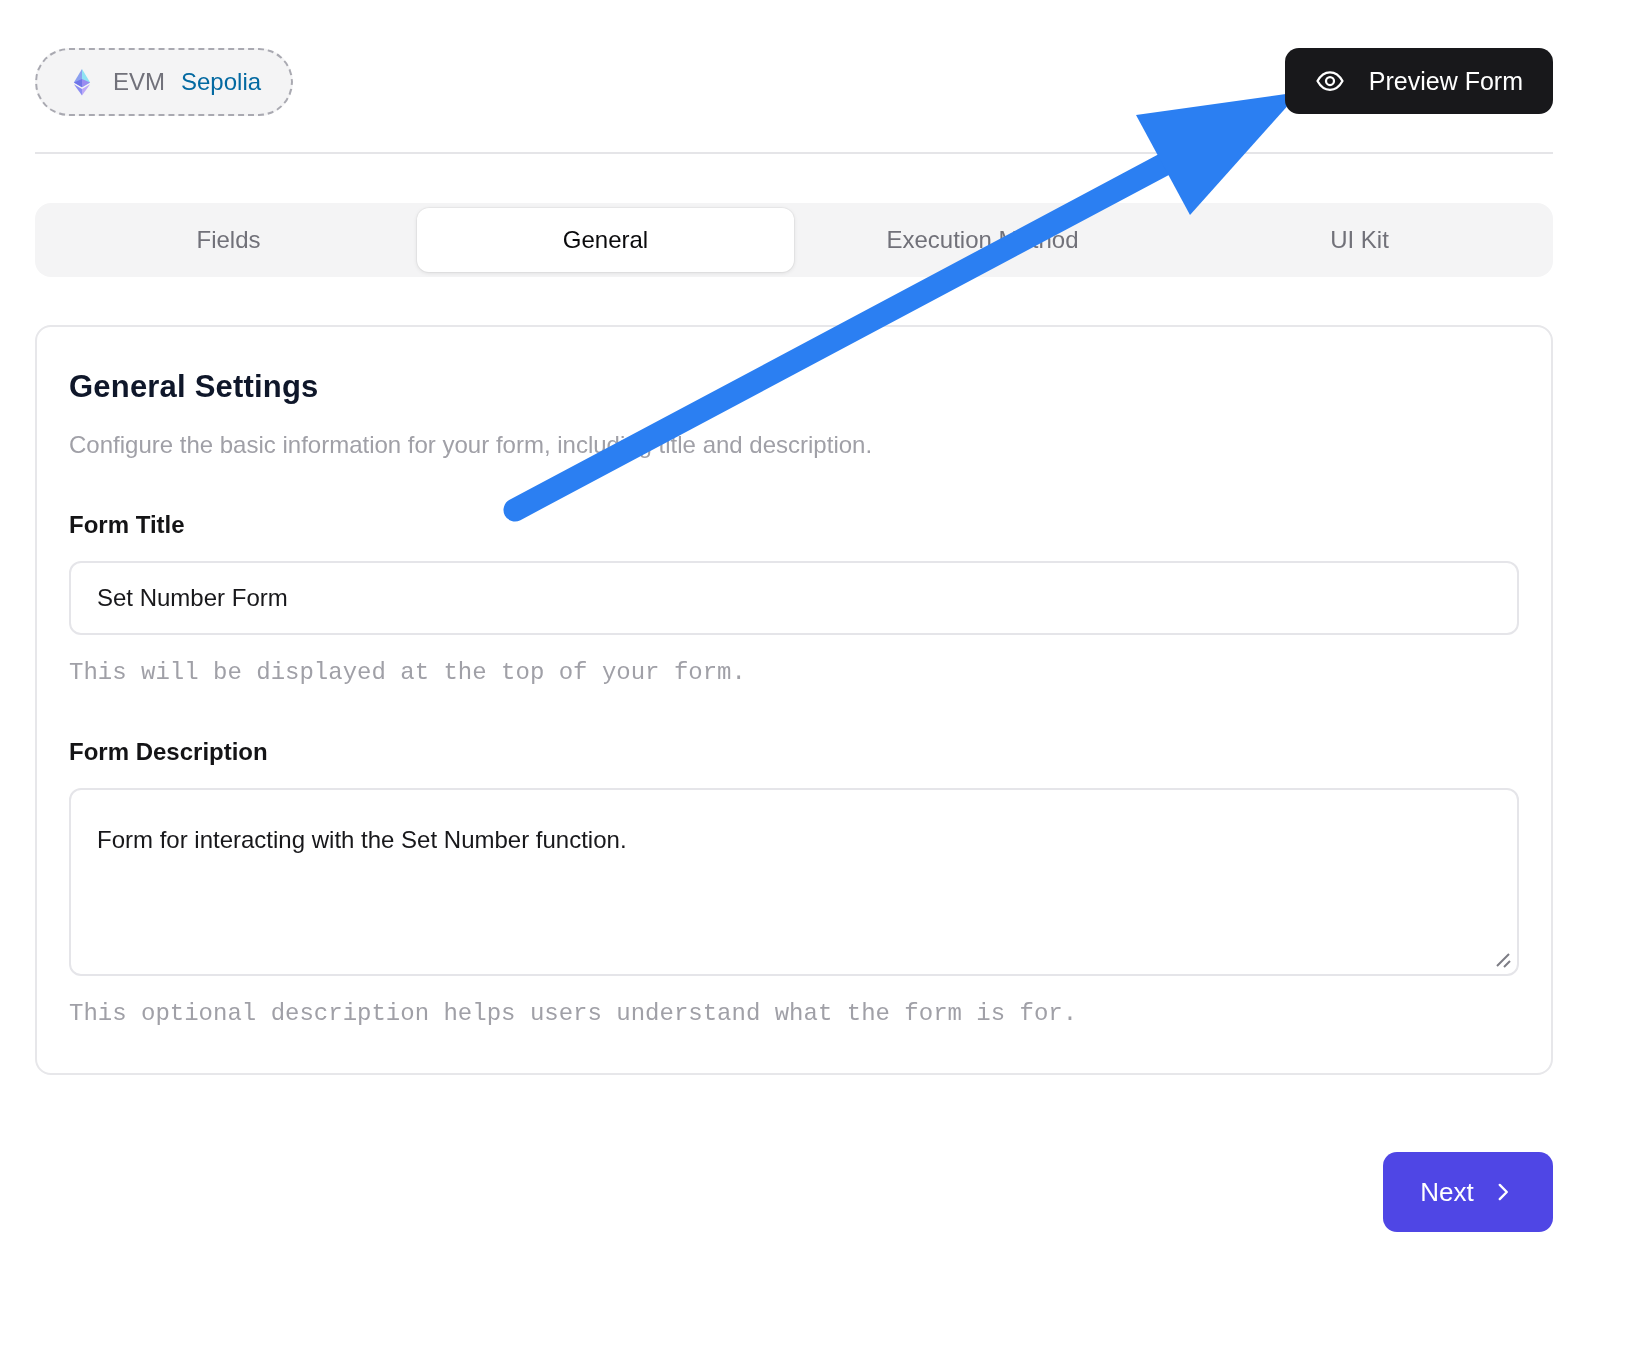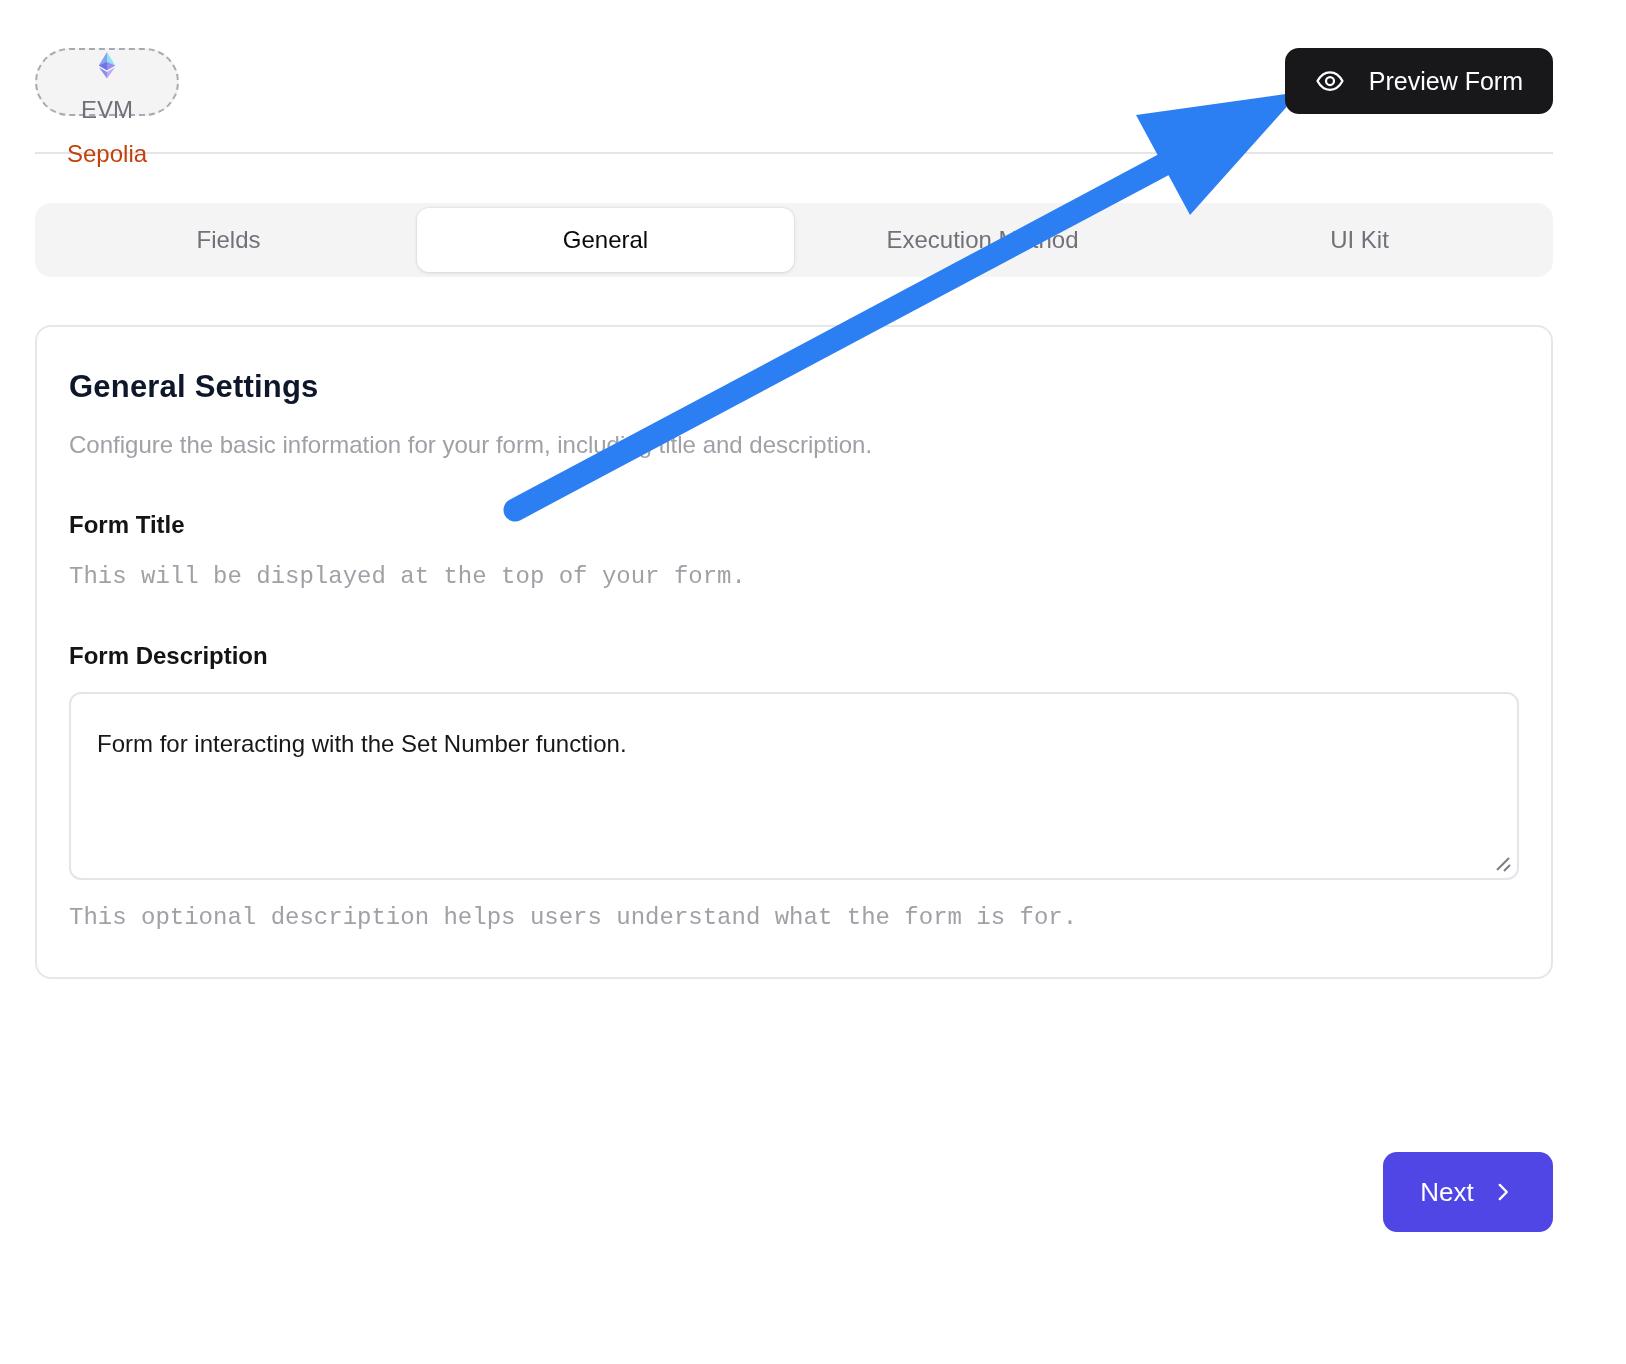--- a/index.html
+++ b/index.html
@@ -16,24 +16,23 @@
   
   .network-badge {
     position: absolute; left: 35px; top: 48px;
     height: 68px;
     display: flex; align-items: center; gap: 16px;
     padding: 0 30px;
     background: #f4f4f5;
     border: 2px dashed #a9a9b1;
     border-radius: 999px;
     cursor: pointer;
-    flex-direction: column;
   }
   .network-badge .platform { font-size: 24px; color: #71717a; }
-  .network-badge .network  { font-size: 24px; color: #c2410c; }
+  .network-badge .network  { font-size: 24px; color: #0369a1; }
 
   .preview-btn {
     position: absolute; right: 73px; top: 48px;
     height: 66px;
     display: flex; align-items: center; gap: 24px;
     padding: 0 30px;
     background: #18181b;
     color: #ffffff;
     font-size: 25px; font-weight: 500;
     border: none; border-radius: 14px;
@@ -163,20 +162,21 @@
   <button class="tab active">General</button>
   <button class="tab">Execution Method</button>
   <button class="tab">UI Kit</button>
 </div>
 
 <div class="card">
   <h2 class="card-title">General Settings</h2>
   <p class="card-subtitle">Configure the basic information for your form, including title and description.</p>
 
   <label class="field-label">Form Title</label>
+  <input class="text-input" type="text" value="Set Number Form" style="">
   <p class="helper-text">This will be displayed at the top of your form.</p>
 
   <label class="field-label">Form Description</label>
   <div class="textarea-wrap">
     <textarea class="text-area" style="">Form for interacting with the Set Number function.</textarea>
     <span class="icon resize-handle">
       <svg width="20" height="20" viewBox="0 0 20 20">
         <path d="M18 6 L6 18 M19 13 L13 19" stroke="#7d7d85" stroke-width="2" fill="none"></path>
       </svg>
     </span>

